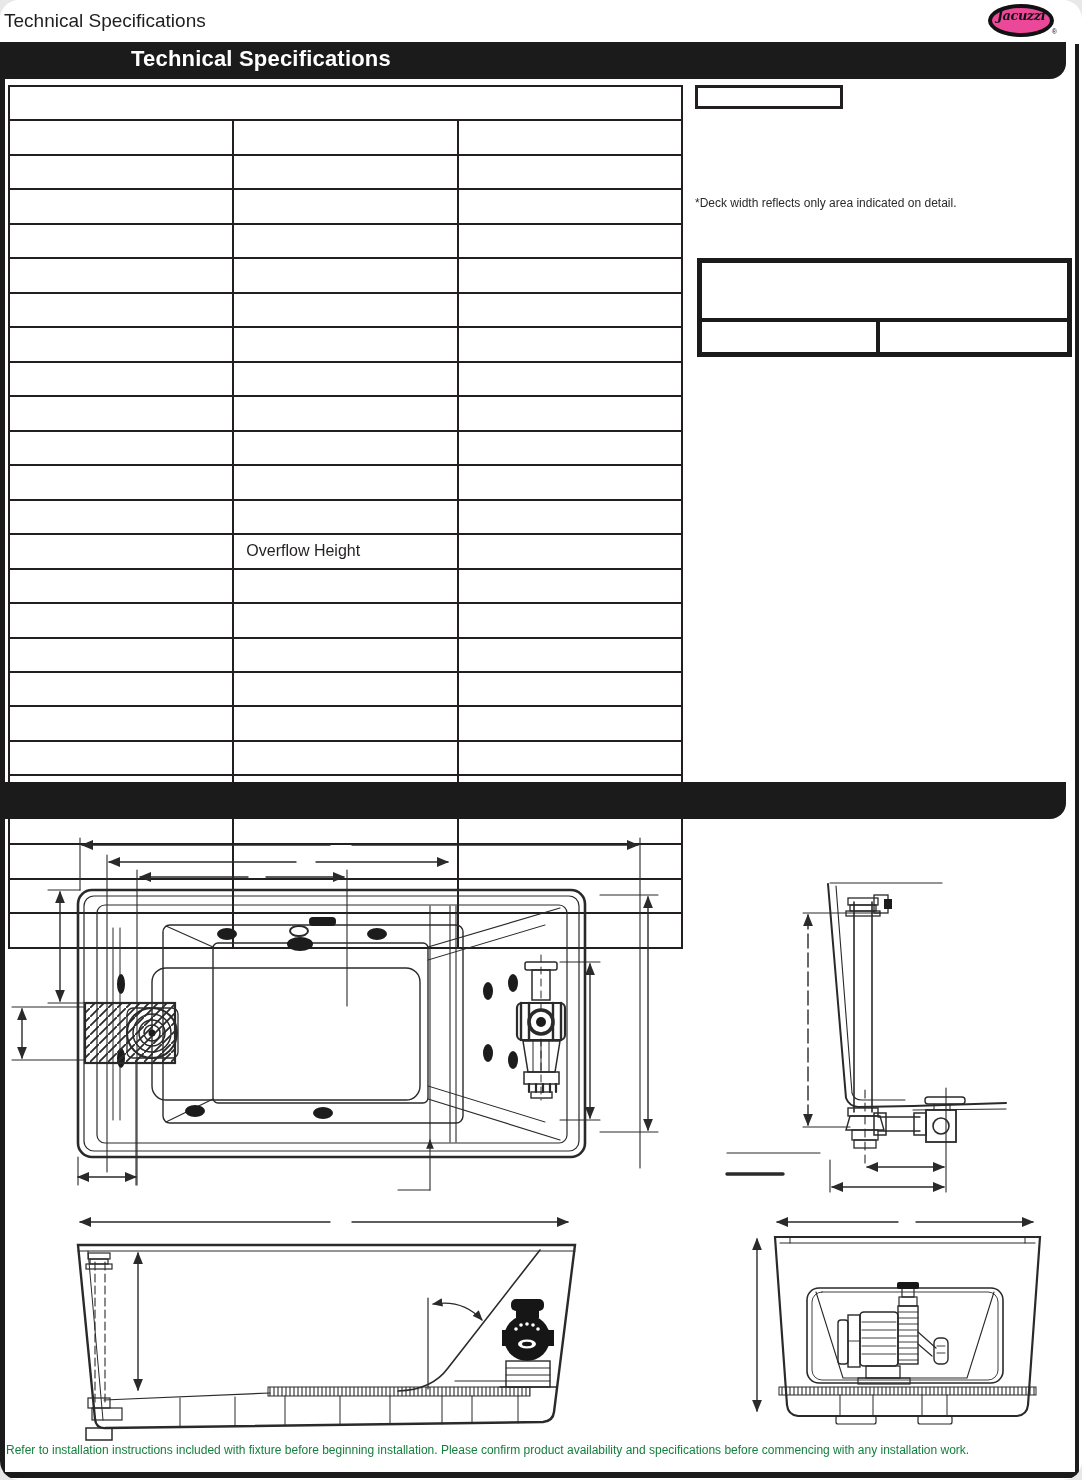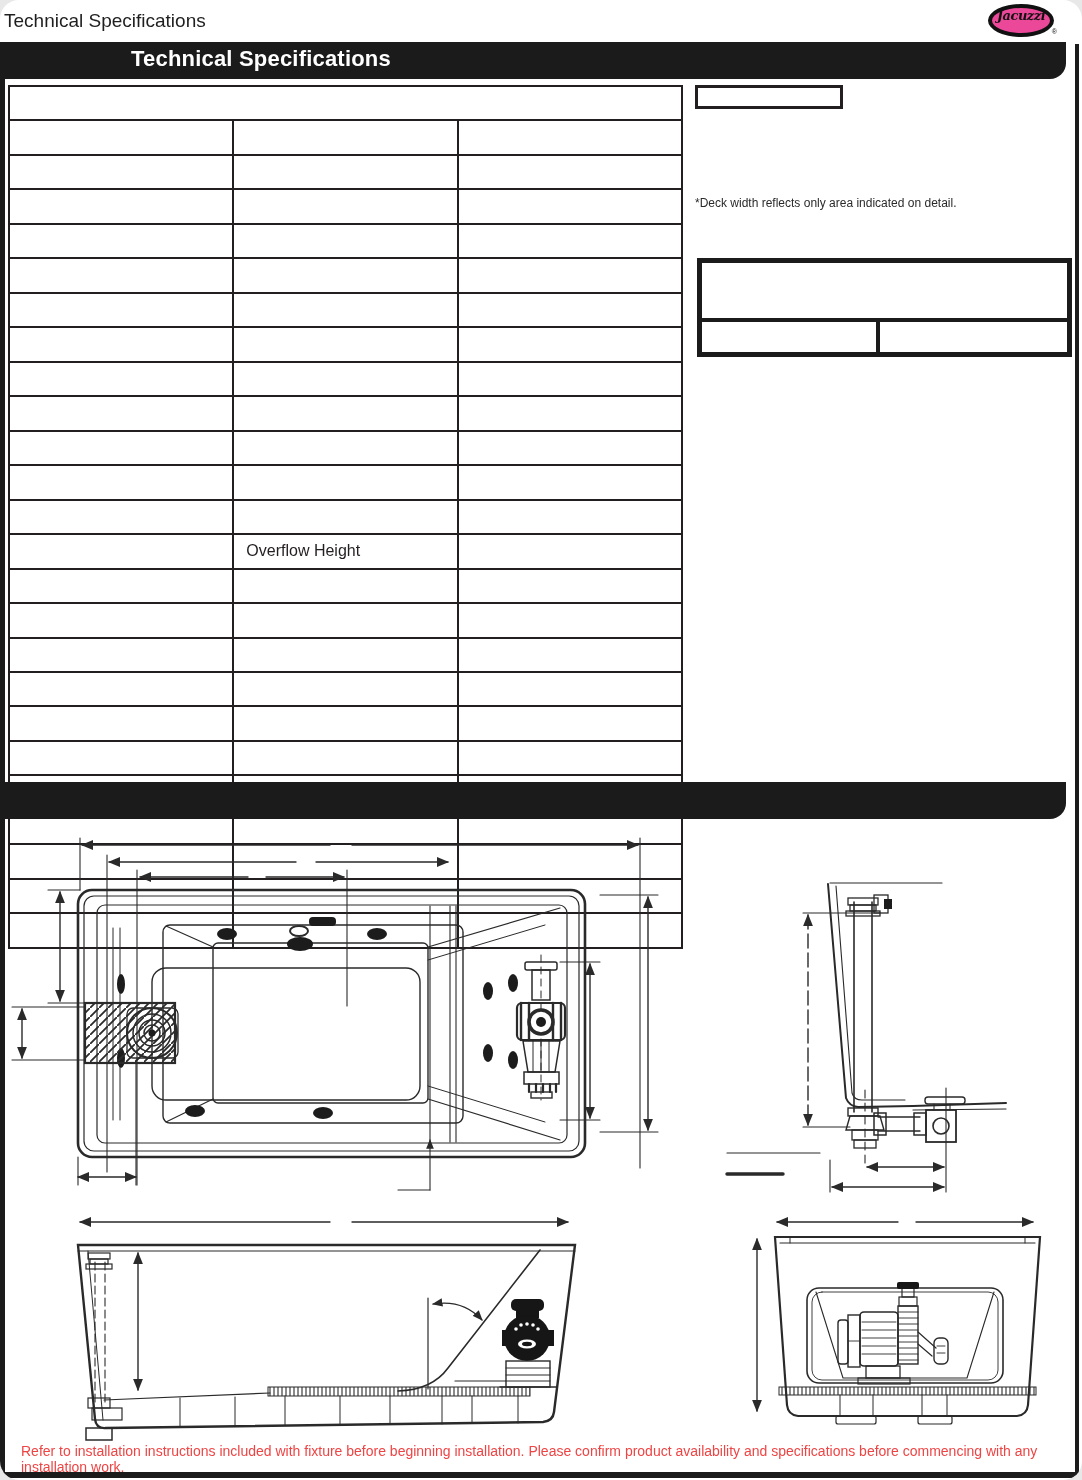--- a/index.html
+++ b/index.html
@@ -36,21 +36,21 @@
   .deck-note{position:absolute;left:695px;top:196px;width:370px;font-size:12px;color:#2a2a2a;}
   .info-box{position:absolute;left:697px;top:258px;width:375px;height:99px;box-sizing:border-box;
             border:5px solid #1b1b1b;background:#fff;display:flex;flex-direction:column;}
   .info-box .ib-top{flex:1 1 auto;}
   .info-box .ib-bottom{height:30px;border-top:4px solid #1b1b1b;display:flex;}
   .info-box .ib-cell-l{width:174px;border-right:4px solid #1b1b1b;}
   .info-box .ib-cell-r{flex:1;}
   
   .drawings{position:absolute;left:0;top:820px;width:1082px;height:650px;}
   
-  .footer-note{position:absolute;left:21px;top:1443px;width:1040px;font-size:14px;color:#ef4444;}
+  .footer-note{position:absolute;left:6px;top:1443px;width:1040px;font-size:12px;color:#15803d;}
 </style>
 </head>
 <body>
 
 <div id="page">
 
   <div class="eyebrow">Technical Specifications</div>
 
   <div class="logo">
     <span class="word">Jacuzzi</span>

